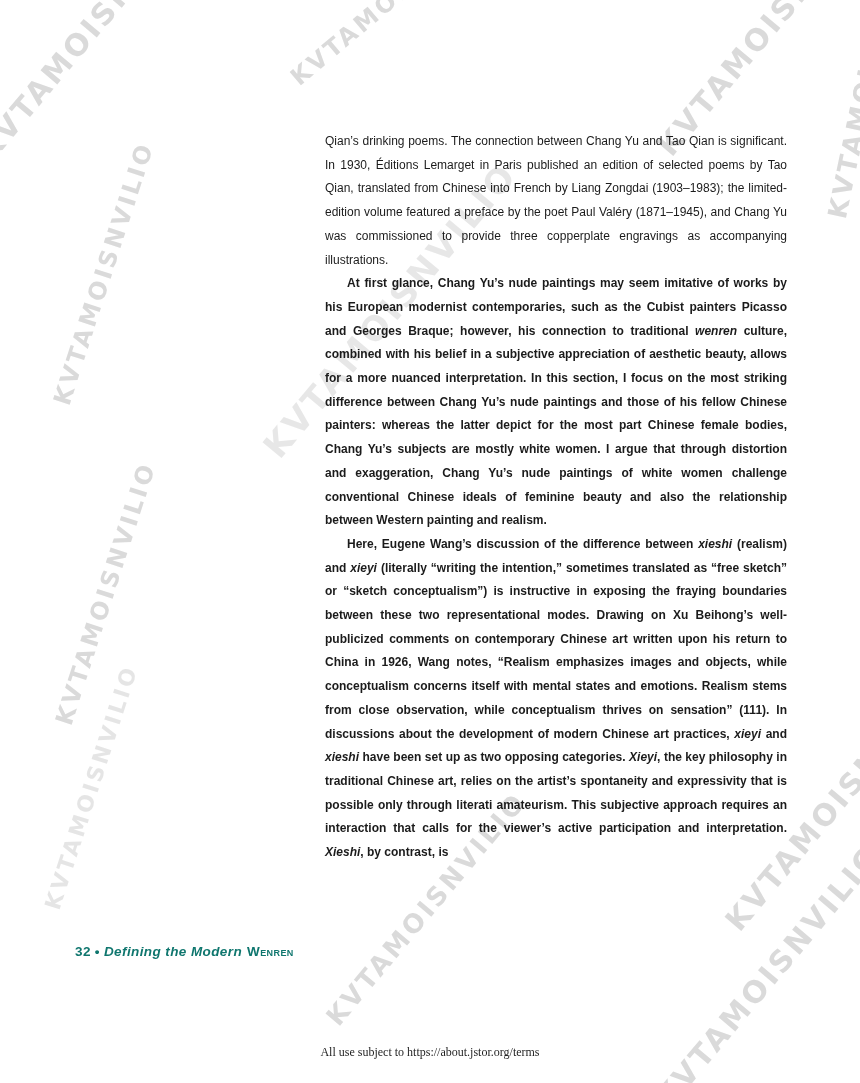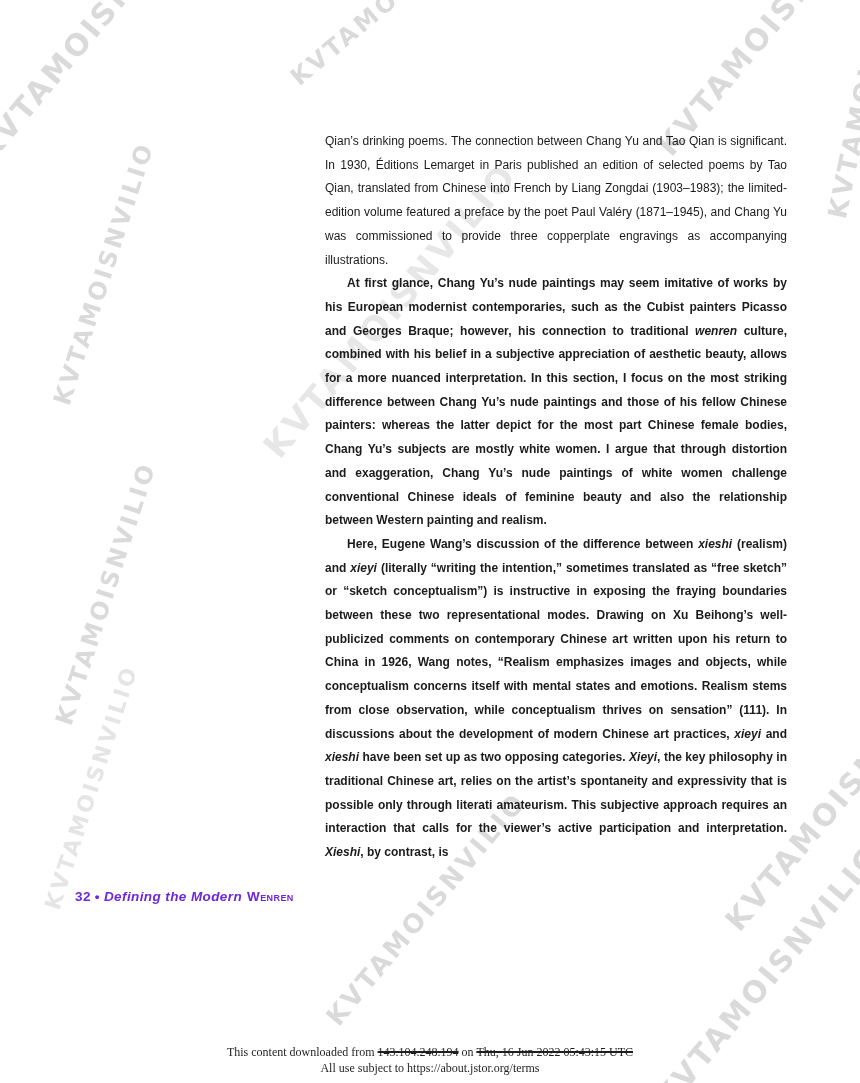--- a/index.html
+++ b/index.html
@@ -16,22 +16,22 @@
     transform-origin:0 0;
   }
   .text-block {
     position:absolute; left:325px; top:130px; width:462px; z-index:1;
     font-size:12px; line-height:23.7px; text-align:justify;
   }
   .para { margin:0; }
   .para.indent { text-indent:22px;font-weight:bold; }
   .it { font-style:italic; }
   .running-footer {
-    position:absolute; left:75px; top:889px; z-index:1;
-    font-size:13.5px; font-weight:bold; letter-spacing:.4px; color:#6d28d9;
+    position:absolute; left:75px; top:944px; z-index:1;
+    font-size:13.5px; font-weight:bold; letter-spacing:.4px; color:#0f766e;
   }
   .fbullet { margin:0 4px 0 4px; }
   .ftitle { font-style:italic; }
   .fcaps { font-variant:small-caps; margin-left:5px; }
   .jstor {
     position:absolute; left:0; right:0; top:1044px; text-align:center; z-index:1;
     font-family:"Liberation Serif", serif; font-size:12px; line-height:16px; color:#1f1f1f;
   }
   .redacted { filter:blur(0.6px); text-decoration:line-through; text-decoration-thickness:1.5px; }
 </style>
@@ -56,17 +56,16 @@
 
   <main class="text-block">
       <p class="para"><span>Qian’s drinking poems. The connection between Chang Yu and Tao Qian is significant. In 1930, Éditions Lemarget in Paris published an edition of selected poems by Tao Qian, translated from Chinese into French by Liang Zongdai (1903–1983); the limited-edition volume featured a preface by the poet Paul Valéry (1871–1945), and Chang Yu was commissioned to provide three copperplate engravings as accompanying illustrations.</span></p>
       <p class="para indent"><span>At first glance, Chang Yu’s nude paintings may seem imitative of works by his European modernist contemporaries, such as the Cubist painters Picasso and Georges Braque; however, his connection to traditional </span><span class="it">wenren</span><span> culture, combined with his belief in a subjective appreciation of aesthetic beauty, allows for a more nuanced interpretation. In this section, I focus on the most striking difference between Chang Yu’s nude paintings and those of his fellow Chinese painters: whereas the latter depict for the most part Chinese female bodies, Chang Yu’s subjects are mostly white women. I argue that through distortion and exaggeration, Chang Yu’s nude paintings of white women challenge conventional Chinese ideals of feminine beauty and also the relationship between Western painting and realism.</span></p>
       <p class="para indent"><span>Here, Eugene Wang’s discussion of the difference between </span><span class="it">xieshi</span><span> (realism) and </span><span class="it">xieyi</span><span> (literally “writing the intention,” sometimes translated as “free sketch” or “sketch conceptualism”) is instructive in exposing the fraying boundaries between these two representational modes. Drawing on Xu Beihong’s well-publicized comments on contemporary Chinese art written upon his return to China in 1926, Wang notes, “Realism emphasizes images and objects, while conceptualism concerns itself with mental states and emotions. Realism stems from close observation, while conceptualism thrives on sensation” (111). In discussions about the development of modern Chinese art practices, </span><span class="it">xieyi</span><span> and </span><span class="it">xieshi</span><span> have been set up as two opposing categories. </span><span class="it">Xieyi</span><span>, the key philosophy in traditional Chinese art, relies on the artist’s spontaneity and expressivity that is possible only through literati amateurism. This subjective approach requires an interaction that calls for the viewer’s active participation and interpretation. </span><span class="it">Xieshi</span><span>, by contrast, is</span></p>
     </main>
 
   <div class="running-footer"><span>32</span><span class="fbullet">•</span><span class="ftitle">Defining the Modern</span><span class="fcaps">Wenren</span></div>
 
   <div class="jstor">
-    <div class="jline"><span>This content downloaded from </span><span class="redacted">143.104.248.194</span><span> on </span><span class="redacted">Thu, 16 Jun 2022 05:43:15 UTC</span></div>
     <div class="jline">All use subject to https://about.jstor.org/terms</div>
   </div>
 
 </div>
 
 </body></html>

